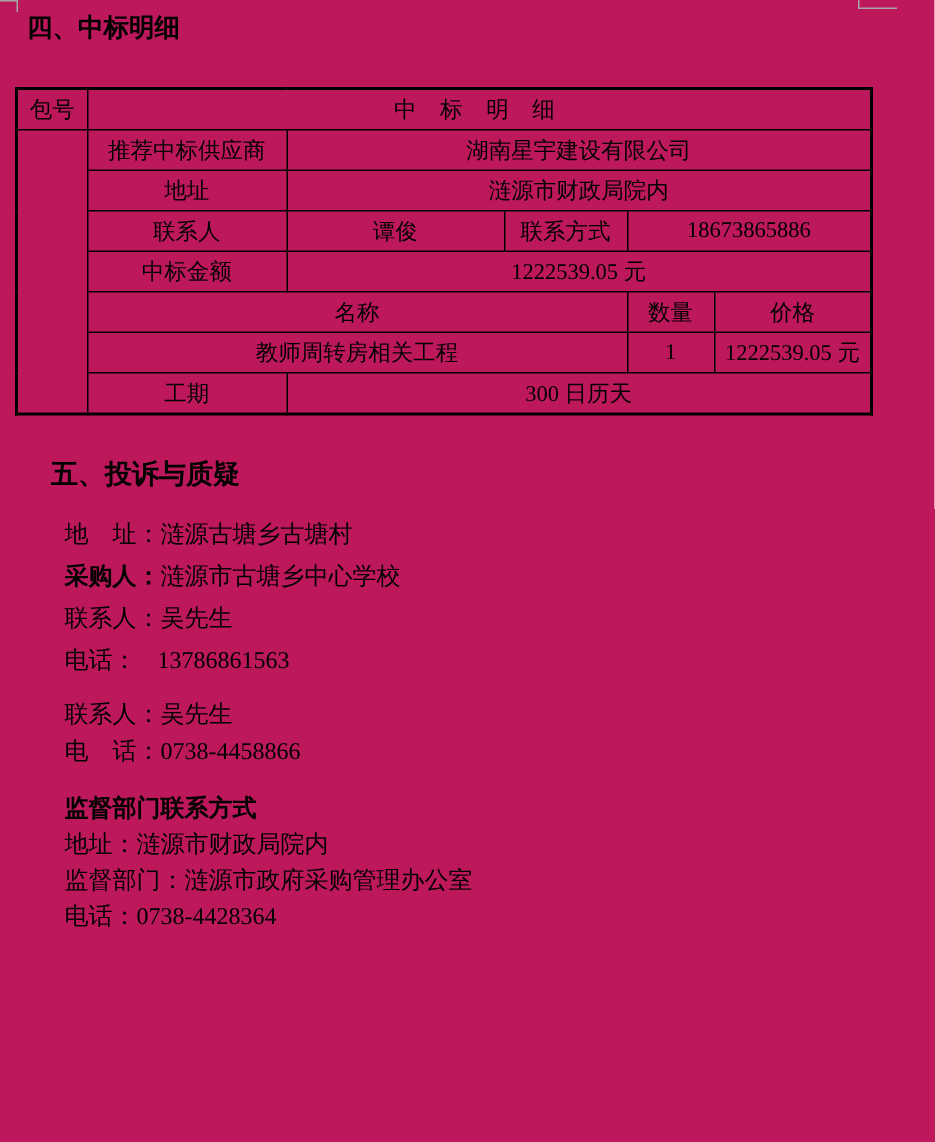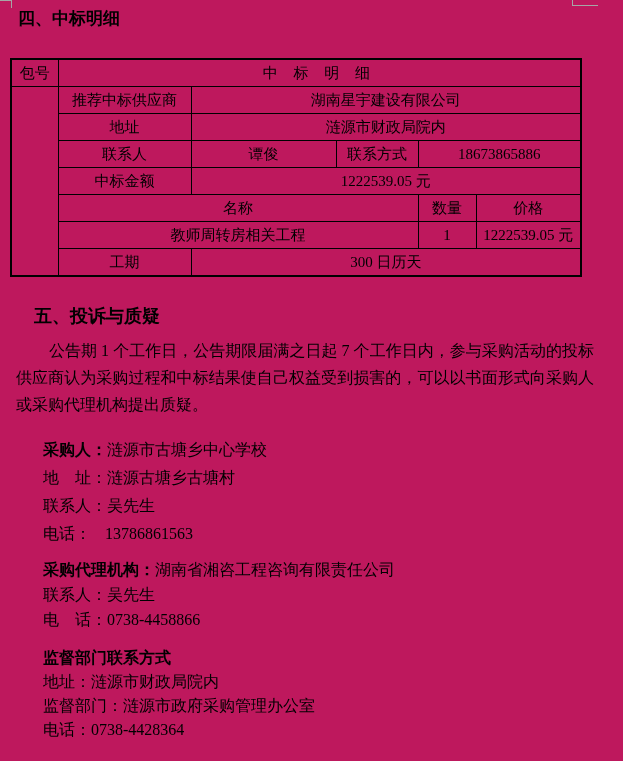--- a/index.html
+++ b/index.html
@@ -132,41 +132,37 @@
       </tr>
       <tr>
         <td>工期</td>
         <td colspan="4">300 日历天</td>
       </tr>
     </tbody>
   </table>
 
   <h2 class="sec-heading">五、投诉与质疑</h2>
 
-  <p class="para">公告期 1 个工作日，公告期限届满之日起 7 个工作日内，参与采购活动的投标供应商认为采购过程和中标结果使自己权益受到损害的，可以以书面形式向采购人或采购代理机构提出质疑。</p>
 
   <div class="contact-block block-1">
     <div class="c-line">
-      <span class="c-label-bold">采购人：</span><span>涟源市古塘乡中心学校</span>
+      <span>地　址：</span><span>涟源古塘乡古塘村</span>
     </div>
     <div class="c-line">
-      <span>地　址：</span><span>涟源古塘乡古塘村</span>
+      <span class="c-label-bold">采购人：</span><span>涟源市古塘乡中心学校</span>
     </div>
     <div class="c-line">
       <span>联系人：</span><span>吴先生</span>
     </div>
     <div class="c-line">
       <span>电话：</span><span class="phone-gap">13786861563</span>
     </div>
   </div>
 
   <div class="contact-block block-2">
-    <div class="c-line">
-      <span class="c-label-bold">采购代理机构：</span><span>湖南省湘咨工程咨询有限责任公司</span>
-    </div>
     <div class="c-line">
       <span>联系人：</span><span>吴先生</span>
     </div>
     <div class="c-line">
       <span>电　话：</span><span>0738-4458866</span>
     </div>
   </div>
 
   <div class="contact-block block-3">
     <div class="c-line c-label-bold">监督部门联系方式</div>

